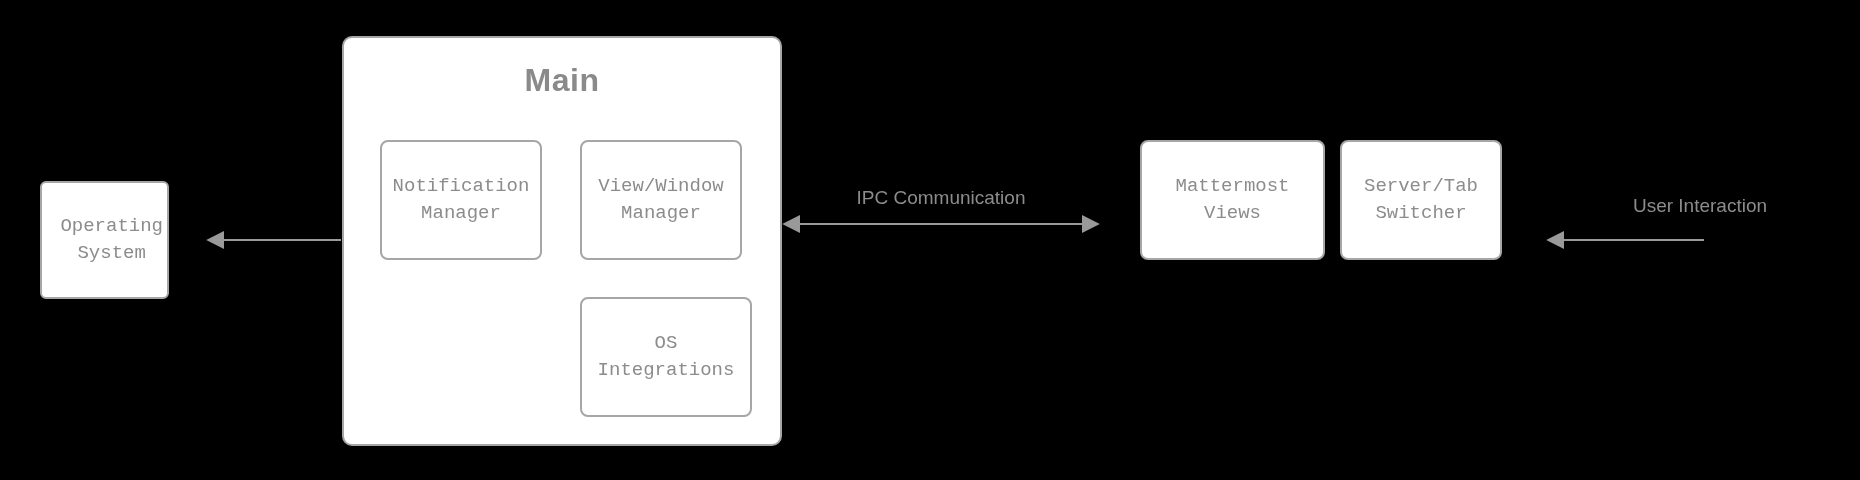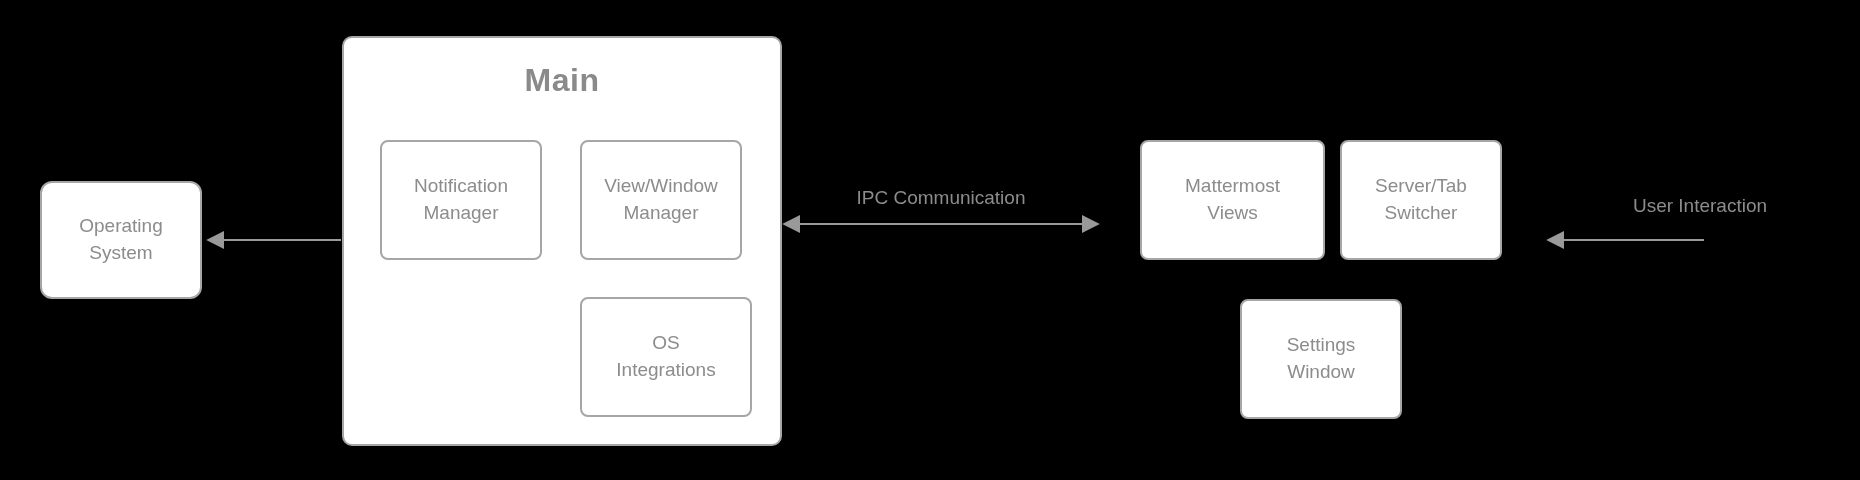--- a/index.html
+++ b/index.html
@@ -42,22 +42,23 @@
     box-sizing:border-box;
     display:flex;
     align-items:center;
     justify-content:center;
     text-align:center;
     color:#8c8c8c;
     font-size:19px;
     line-height:1.4;
     white-space:pre-line;
     padding:4px;
+    font-family:Liberation Mono, monospace;
   }
-  .n-os   {left:40px;  top:181px; width:162px; height:118px; border-radius:12px;}
+  .n-os   {left:40px;  top:181px; width:129px; height:118px; border-radius:6px;justify-content:flex-end;}
   .n-nm   {left:380px; top:140px; width:162px; height:120px;}
   .n-vwm  {left:580px; top:140px; width:162px; height:120px;}
   .n-cfg  {left:380px; top:297px; width:162px; height:120px;}
   .n-osi  {left:580px; top:297px; width:172px; height:120px;}
   .n-mv   {left:1140px;top:140px; width:185px; height:120px;}
   .n-sts  {left:1340px;top:140px; width:162px; height:120px;}
   .n-sw   {left:1240px;top:299px; width:162px; height:120px;}
   
   .edge-label{
     position:absolute;
@@ -117,21 +118,17 @@
   </div>
 
   <div class="node n-mv">
     <span>Mattermost
 Views</span>
   </div>
   <div class="node n-sts">
     <span>Server/Tab
 Switcher</span>
   </div>
-  <div class="node n-sw">
-    <span>Settings
-Window</span>
-  </div>
 
   <div class="edge-label lbl-ui">User Interaction</div>
   <div class="edge-label lbl-ipc">IPC Communication</div>
 
 </div>
 
 </body></html>

